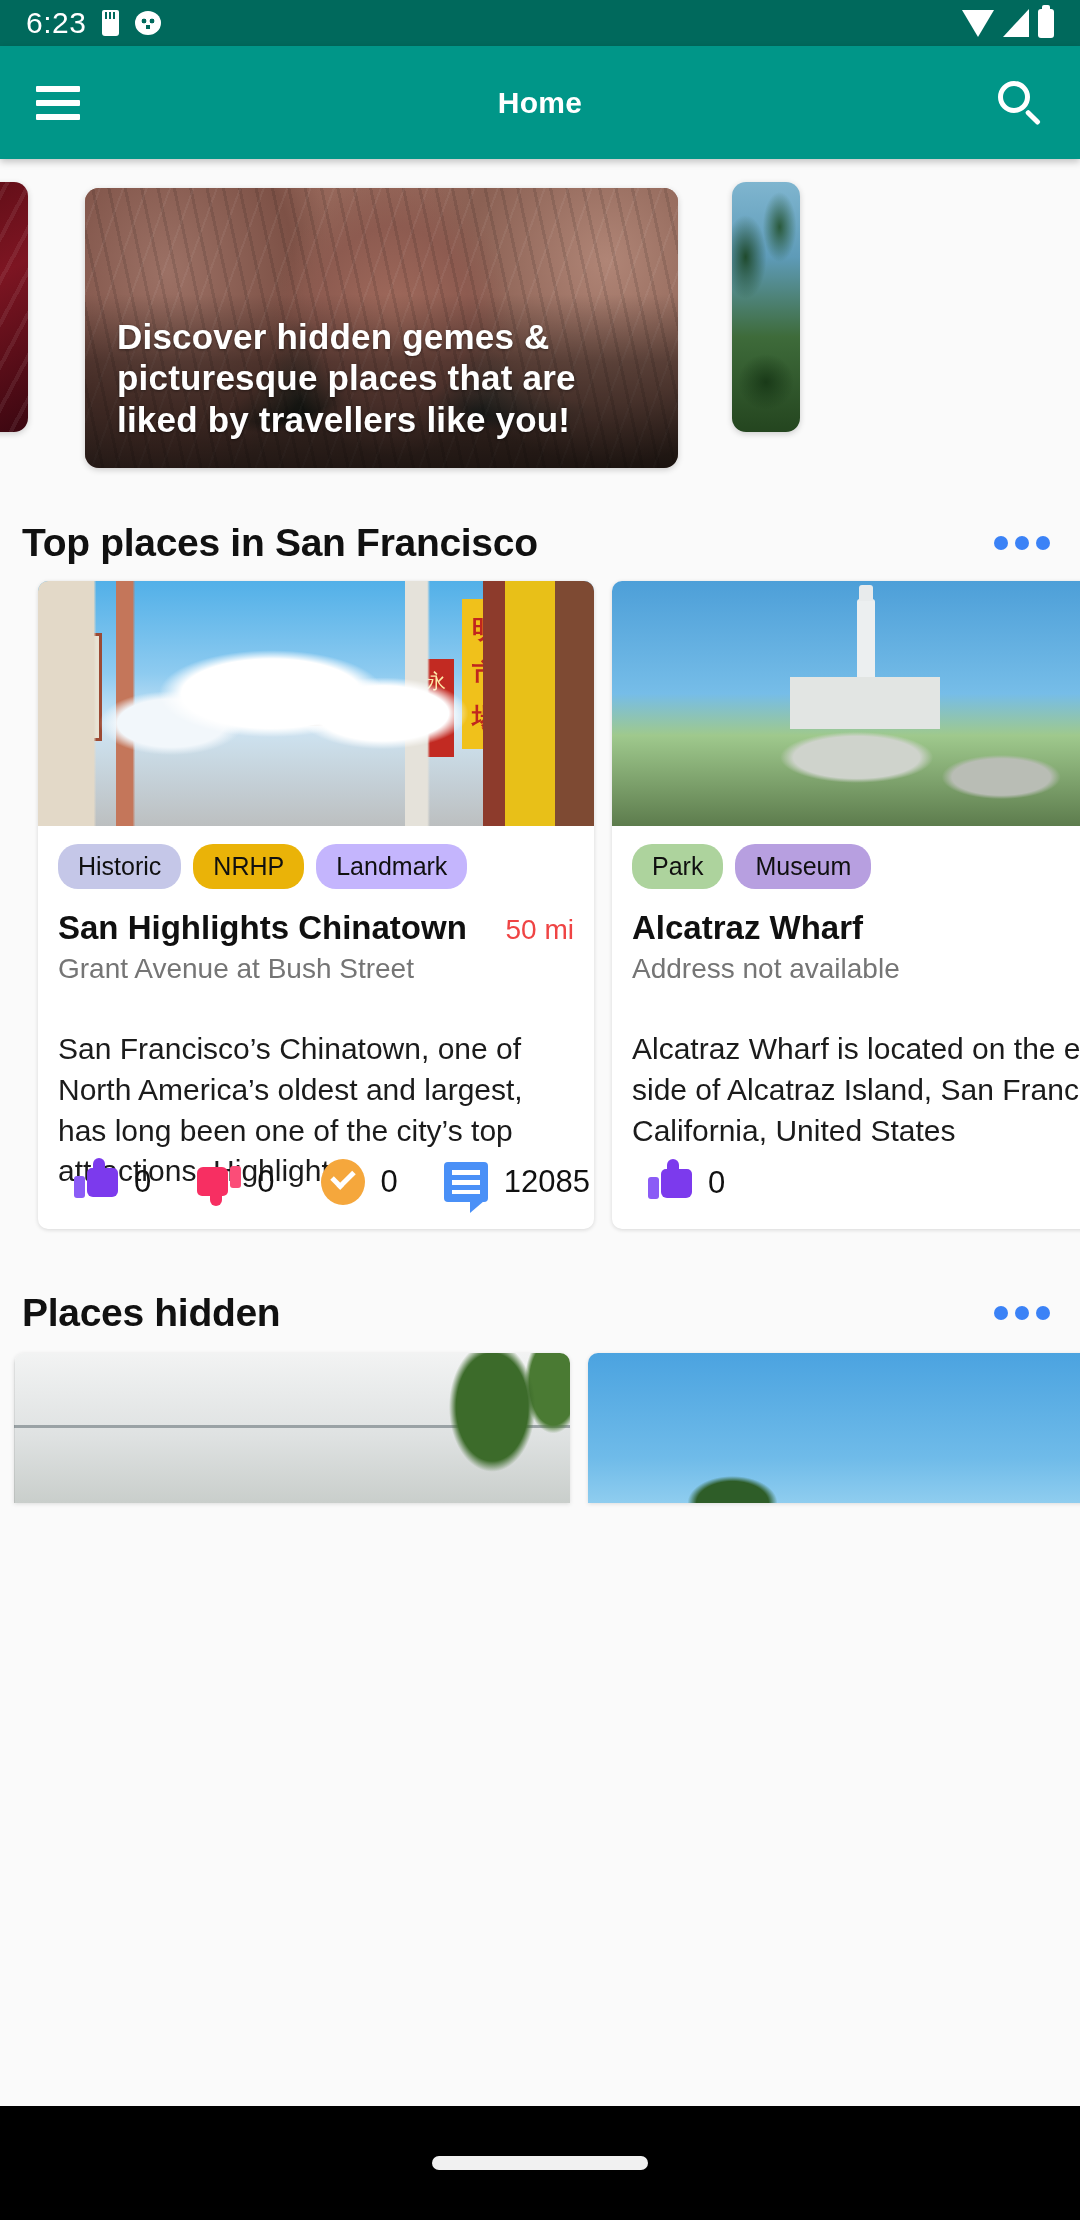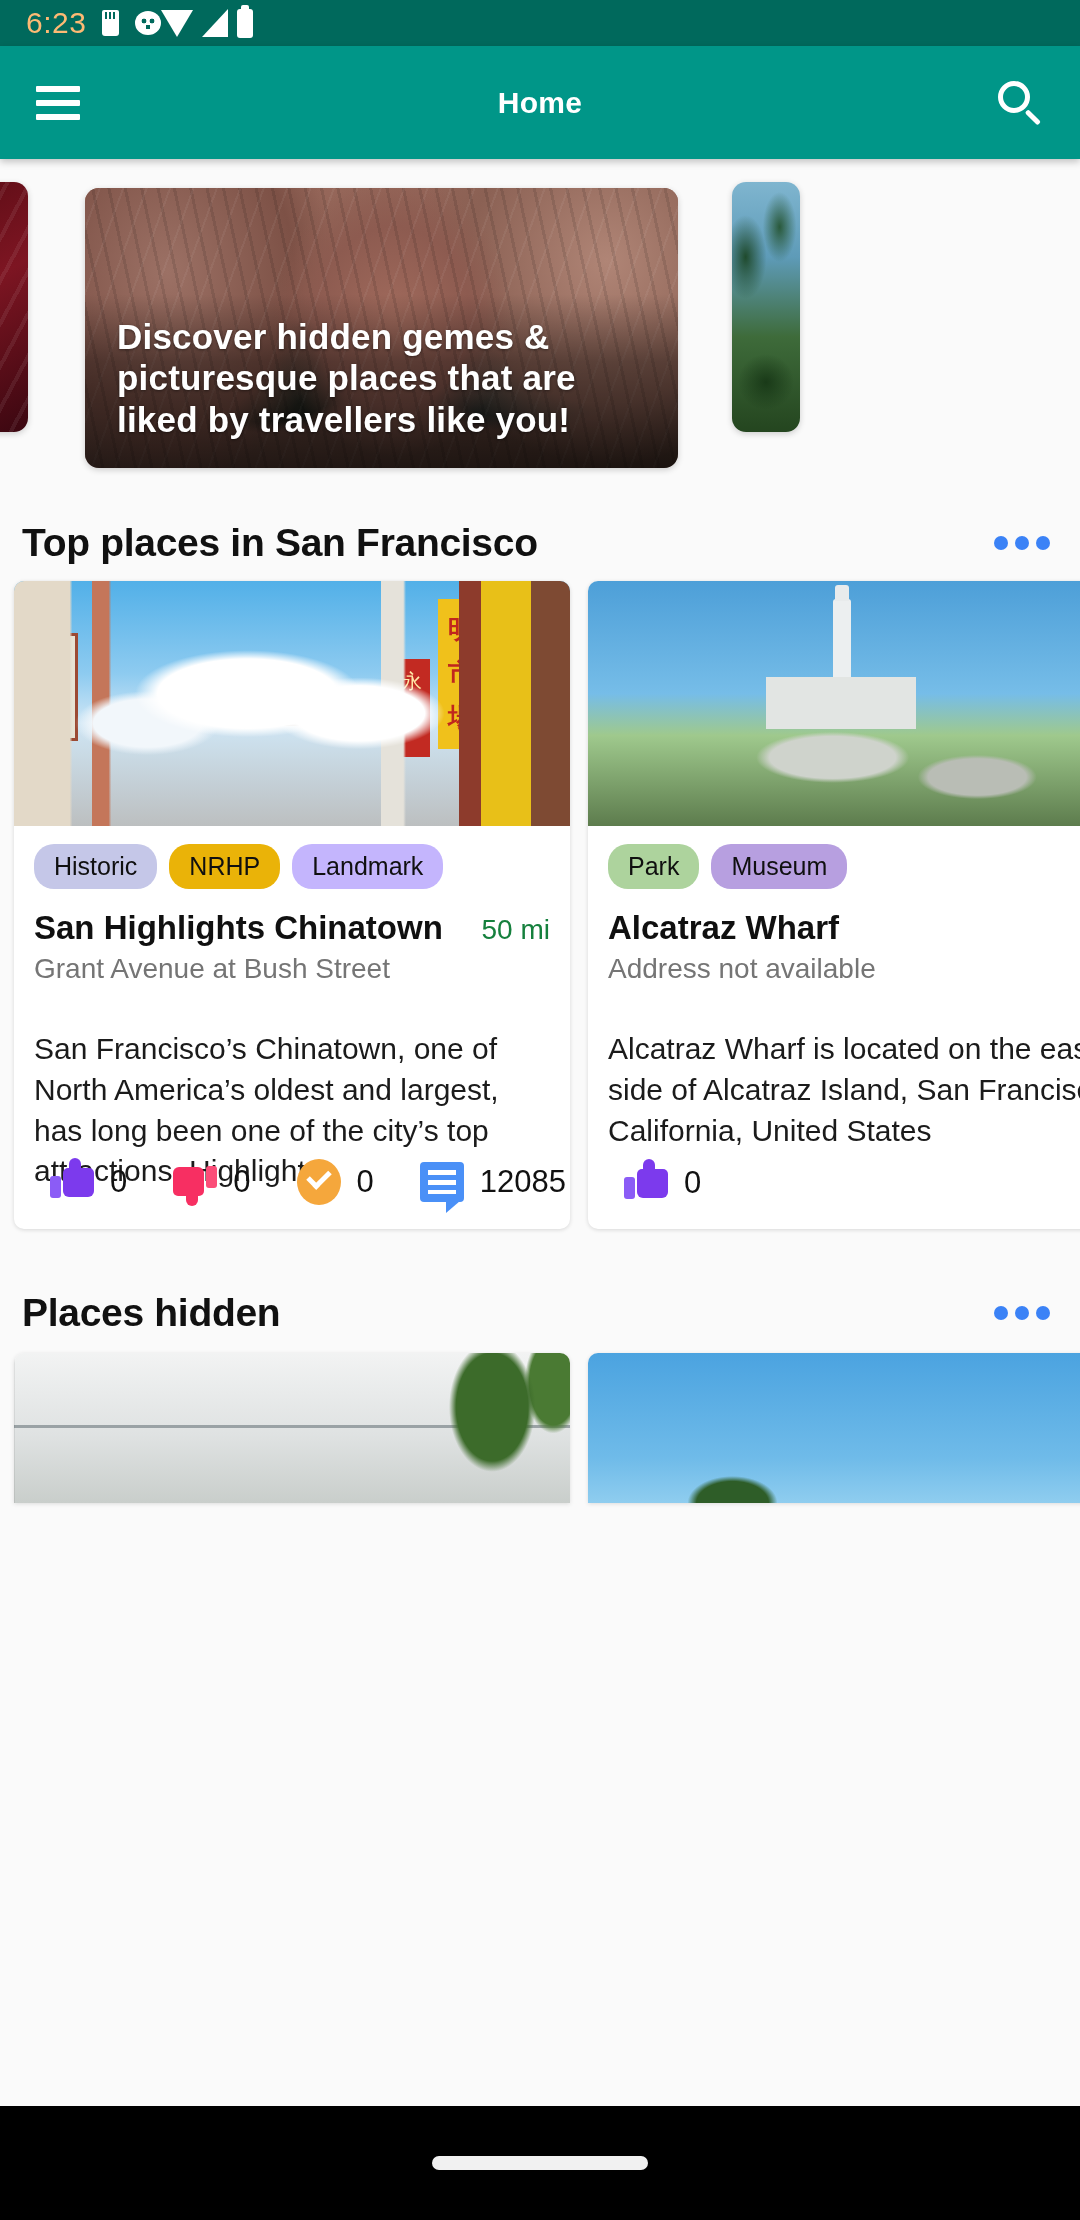--- a/index.html
+++ b/index.html
@@ -7,22 +7,22 @@
     width: 1080px; height: 2220px;
     font-family: "Liberation Sans", sans-serif;
     background: #fafafa;
     overflow: hidden;
   }
   #screen { position: relative; width: 1080px; height: 2220px; background: #fafafa; }
 
   
   .statusbar {
     height: 46px; background: #00695c;
-    display: flex; align-items: center; justify-content: flex-start;
-    padding: 0 26px; color: #fdba74;
+    display: flex; align-items: center; justify-content: space-between;
+    padding: 0 26px; color: #ffffff;
   }
   .sb-left { display: flex; align-items: center; gap: 16px; }
   .sb-clock { font-size: 30px; letter-spacing: .5px; }
   .sb-right { display: flex; align-items: center; gap: 9px; }
   .ic-sdcard { width: 17px; height: 26px; background: #fff; border-radius: 2px 2px 3px 3px; position: relative; }
   .ic-sdcard::after { content:""; position:absolute; top:2px; left:3px; width:11px; height:7px;
      background: repeating-linear-gradient(90deg,#00695c 0 2px,transparent 2px 4px); }
   .ic-bug { width: 26px; height: 24px; border-radius: 50%; background:#fff; position: relative; }
   .ic-bug::after { content:""; position:absolute; left:5px; top:6px; width:16px; height:12px;
      background: radial-gradient(circle at 4px 4px, #00695c 2.4px, transparent 2.6px),
@@ -104,21 +104,21 @@
   
   .row-head {
     display:flex; align-items:center; justify-content:space-between;
     padding: 62px 24px 0 22px;
   }
   .row-title { font-size: 39px; font-weight: 700; color:#111; letter-spacing:-.3px; }
   .kebab { display:flex; gap:7px; padding:12px 6px; cursor:pointer; }
   .kebab i { width:14px; height:14px; border-radius:50%; background:#3b82f6; display:block; }
 
   
-  .cards-row { position:relative; height: 648px; margin-top: 16px; }
+  .cards-row { position:relative; height: 648px; margin-top: 16px; margin-left: 24px; }
   .pcard {
     position:absolute; top:0; background:#fff; border-radius: 10px;
     box-shadow: 0 1px 4px rgba(0,0,0,.14); overflow:hidden;
   }
   .pcard.c1 { left:14px; width: 556px; height: 648px; }
   .pcard.c2 { left: 588px; width: 556px; height: 648px; }
   .pimg { height: 245px; position:relative; }
   .chinatown {
     background:
       linear-gradient(180deg,#52b0e8 0%,#8ecbf0 38%,#cfe6f5 58%,#bcbfc0 100%);
@@ -148,21 +148,21 @@
   }
   .alcatraz .tower { position:absolute; left:44%; top:18px; width:18px; height:86px; background:#eceff0; border-radius:3px; }
   .alcatraz .tower::before { content:""; position:absolute; top:-14px; left:2px; width:14px; height:16px; background:#e8ebec; border-radius:3px 3px 0 0; }
   .alcatraz .bldg { position:absolute; left:32%; top:96px; width:150px; height:52px; background:#e2e5e3; }
 
   .chips { display:flex; gap:12px; padding: 18px 20px 0; }
   .chip { border-radius: 20px; padding: 8px 20px; font-size: 25px; color:#101010; white-space:nowrap; }
 
   .pc-title-row { display:flex; align-items:baseline; justify-content:space-between; padding: 20px 20px 0; gap: 10px; }
   .pc-title { font-size: 33px; font-weight: 700; color:#101010; white-space:nowrap; }
-  .pc-dist { font-size: 28px; color:#15803d; white-space:nowrap; }
+  .pc-dist { font-size: 28px; color:#ef4444; white-space:nowrap; }
   .pc-addr { padding: 6px 20px 0; font-size: 28px; color:#757575; white-space:nowrap; }
   .pc-desc { padding: 44px 20px 0; font-size: 30px; line-height: 1.36; color:#1b1b1b; }
 
   .actions { position:absolute; bottom: 24px; left: 0; right: 0; display:flex; align-items:center; padding-left: 36px; gap: 10px; }
   .act { display:flex; align-items:center; gap: 16px; margin-right: 36px; }
   .act .num { font-size: 31px; color:#111; }
 
   .thumb { width: 44px; height: 44px; position: relative; }
   .thumb .pad { position:absolute; left:13px; top:8px; width:31px; height:29px; border-radius:5px 5px 6px 6px; }
   .thumb .stalk { position:absolute; left:0; top:16px; width:11px; height:22px; border-radius:3px; }

